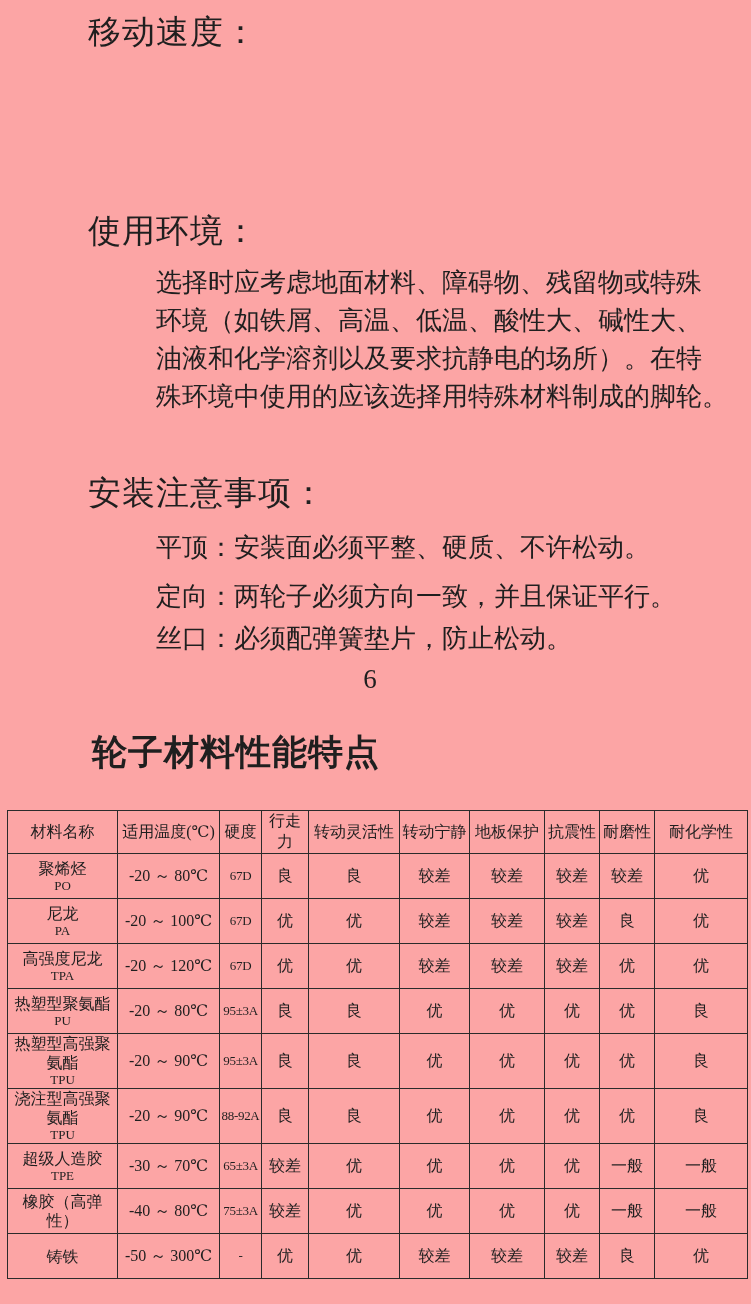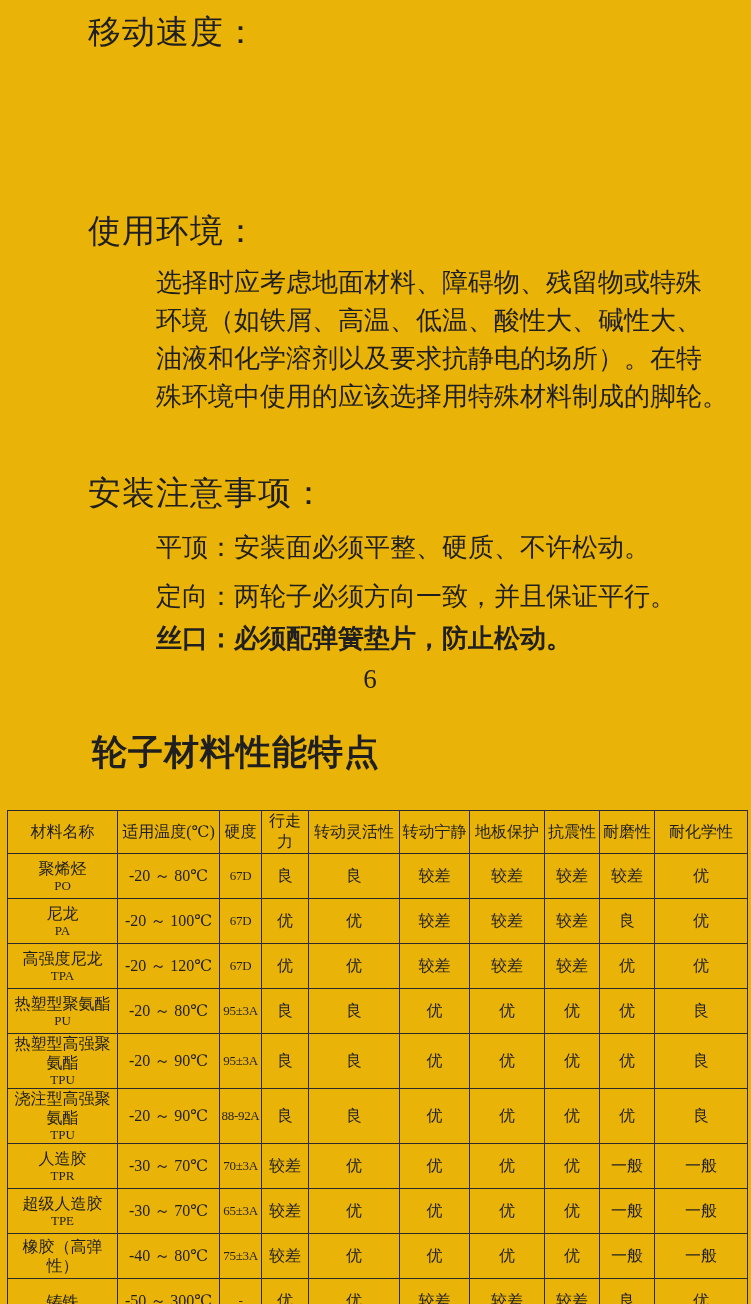--- a/index.html
+++ b/index.html
@@ -2,36 +2,36 @@
 <html><head>
 <meta charset="utf-8">
 <style>
   html, body { margin:0; padding:0; }
   body {
     width:751px; height:1304px;
     background:#ffffff;
     font-family:"Liberation Serif","DejaVu Serif",serif;
     color:#1f1f1f;
   }
-  .page { position:relative; width:751px; height:1304px; background:#eab308; overflow:hidden; }
+  .page { position:relative; width:751px; height:1304px; background:#fca5a5; overflow:hidden; }
 
   .heading { position:absolute; left:88px; font-size:33px; font-weight:400; white-space:nowrap; letter-spacing:1px; }
   .h-move   { top:10px; }
   .h-env    { top:209px; }
   .h-install{ top:471px; }
 
   .para { position:absolute; left:156px; font-size:26px; }
   .p-move { top:64px;  line-height:35px; }
   .p-env  { top:264px; line-height:38px; }
   .para .line { white-space:nowrap; }
 
   .install-item { position:absolute; left:156px; font-size:26px; white-space:nowrap; }
   .it-0 { top:530px; }
   .it-1 { top:579px; }
-  .it-2 { top:621px;font-weight:bold; }
+  .it-2 { top:621px; }
 
   .page-num { position:absolute; top:664px; left:0; width:740px; text-align:center; font-size:27px; }
 
   .tbl-title { position:absolute; top:729px; left:92px; font-size:35px; font-weight:700; letter-spacing:1px; white-space:nowrap; }
 
   .tbl-wrap { position:absolute; top:810px; left:7px; }
   table.materials {
     border-collapse:collapse; table-layout:fixed; width:740px;
     font-family:"Liberation Serif","DejaVu Serif",serif;
   }
@@ -183,35 +183,20 @@
             <td>良</td>
             <td>良</td>
             <td>优</td>
             <td>优</td>
             <td>优</td>
             <td>优</td>
             <td>良</td>
           </tr>
           <tr>
             <td>
-              <div class="mat-name">人造胶</div>
-              <div class="mat-code">TPR</div>
-            </td>
-            <td>-30 ～ 70℃</td>
-            <td>70±3A</td>
-            <td>较差</td>
-            <td>优</td>
-            <td>优</td>
-            <td>优</td>
-            <td>优</td>
-            <td>一般</td>
-            <td>一般</td>
-          </tr>
-          <tr>
-            <td>
               <div class="mat-name">超级人造胶</div>
               <div class="mat-code">TPE</div>
             </td>
             <td>-30 ～ 70℃</td>
             <td>65±3A</td>
             <td>较差</td>
             <td>优</td>
             <td>优</td>
             <td>优</td>
             <td>优</td>

